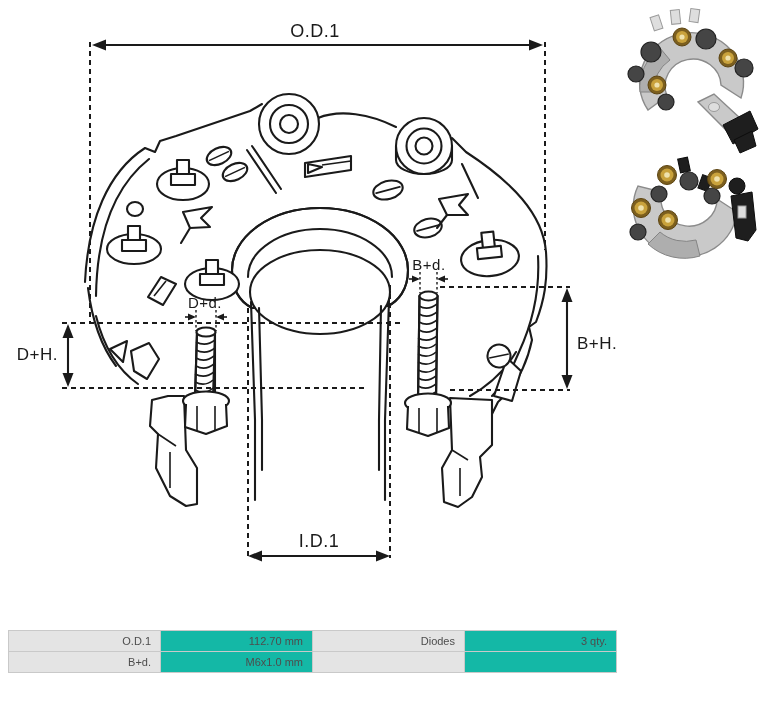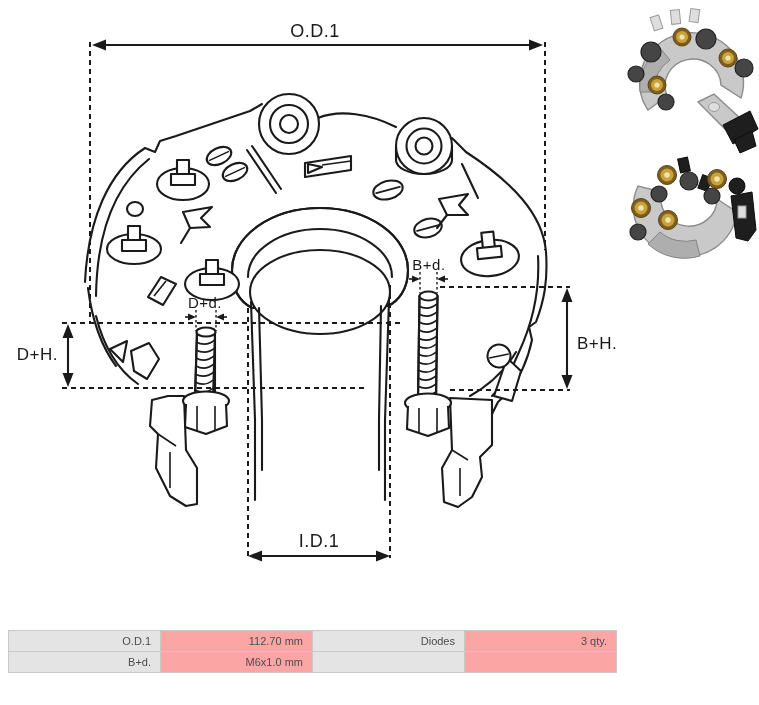--- a/index.html
+++ b/index.html
@@ -29,21 +29,21 @@
   .blk{fill:#1e1e1e;stroke:#0c0c0c;stroke-width:1;}
   .tab{fill:#dedede;stroke:#9b9b9b;stroke-width:1;}
   
   #spec{position:absolute;left:8px;top:630px;border-collapse:collapse;}
   #spec td{
     border:1px solid #c9c9c9;height:21px;box-sizing:border-box;
     font-size:11px;color:#4d4d4d;text-align:right;padding:0 9px 0 4px;
     background:#ffffff;
   }
   #spec td.lbl{background:#e4e4e4;width:152px;}
-  #spec td.val{background:#fca5a5;width:152px;}
+  #spec td.val{background:#14b8a6;width:152px;}
 </style>
 </head>
 <body>
 
 <svg id="drawing" width="759" height="622" viewBox="0 0 759 622" xmlns="http://www.w3.org/2000/svg">
 
   <g>
 
     <g>
       <path class="ln" d="M 85,282 C 88,220 108,172 145,148 L 155,152 L 160,141 L 176,136 L 250,111 L 262,104"></path>

